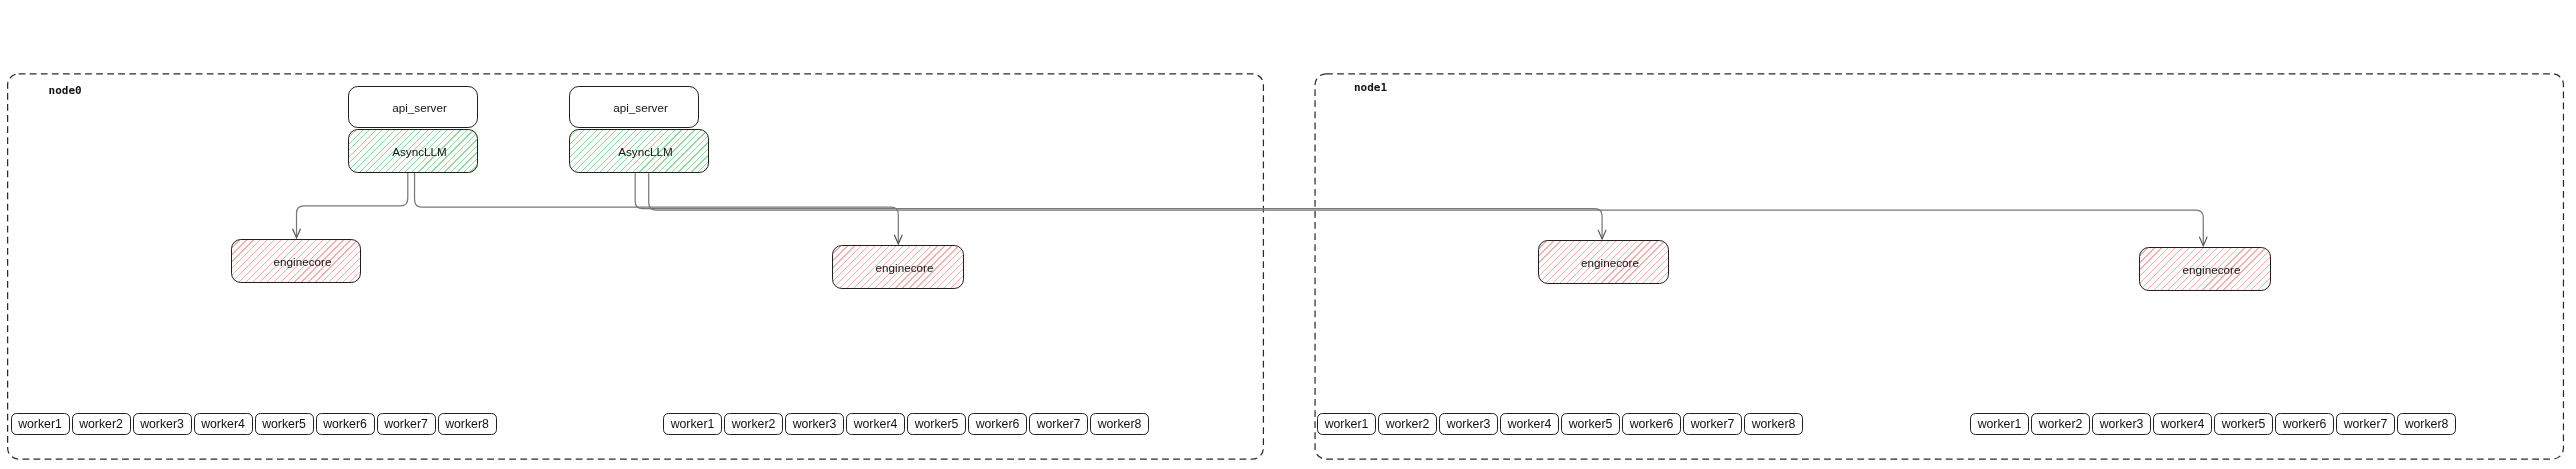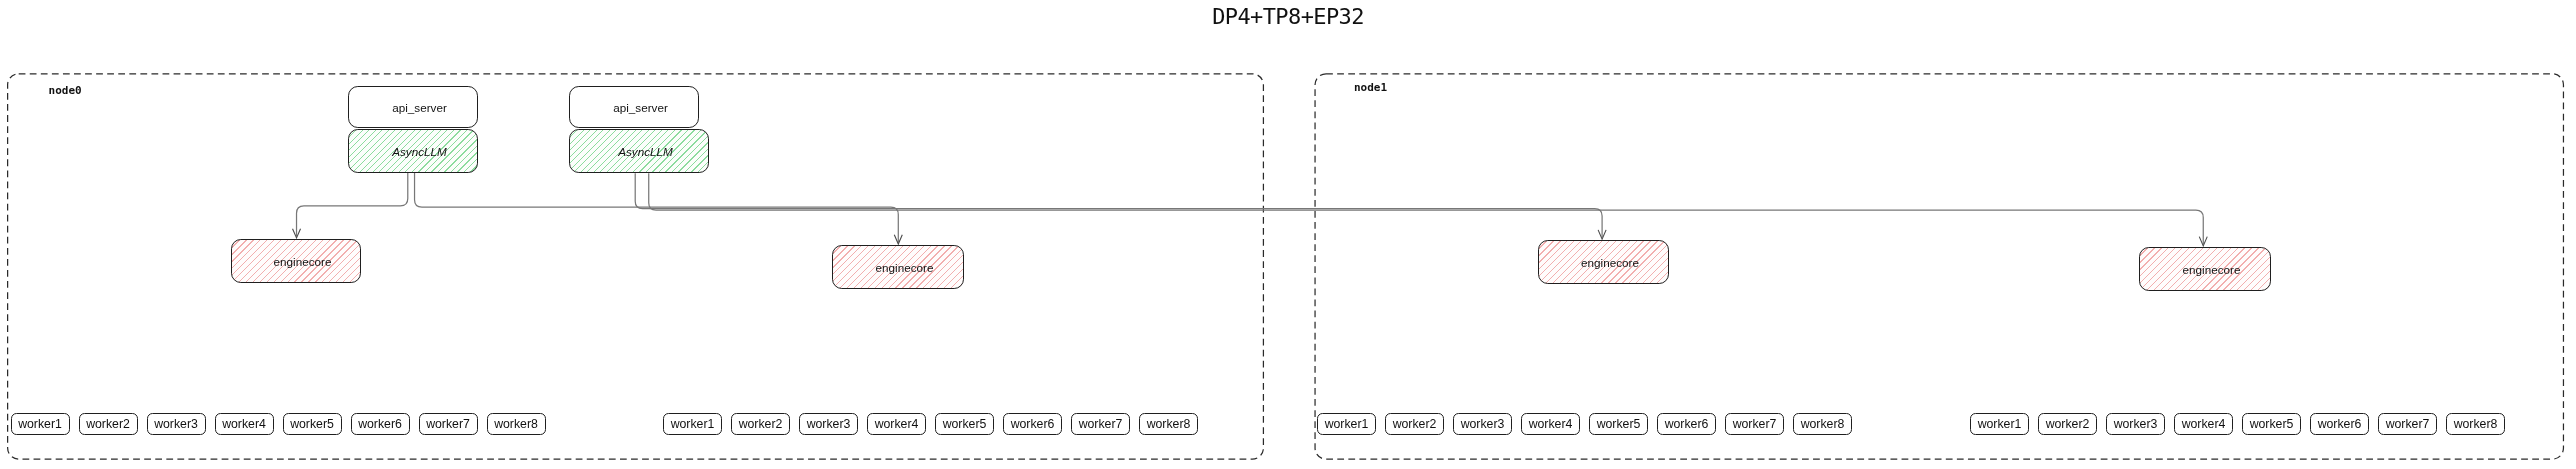--- a/index.html
+++ b/index.html
@@ -48,50 +48,48 @@
     font-size:11.7px;color:var(--text);
     background:#ffffff;
     z-index:2;
     padding-left:13px;
   }
   .hatch-green{
     background-color:#fbfefb;
     background-image:repeating-linear-gradient(135deg,
       var(--asyncllm_hatch) 0, var(--asyncllm_hatch) 1px,
       transparent 1px, transparent 4.6px);
-    font-style:italic;
   }
   .hatch-pink{
     background-color:#fffcfc;
     background-image:repeating-linear-gradient(135deg,
       var(--enginecore_hatch) 0, var(--enginecore_hatch) 0.9px,
       transparent 0.9px, transparent 4.9px);
   }
   .worker-group{
     position:absolute;top:413px;
-    display:flex;gap:9px;
+    display:flex;gap:2px;
     z-index:2;
   }
   .worker{
     box-sizing:border-box;
     width:59px;height:22px;
     border:1.5px solid var(--box_border);
     border-radius:5.5px;
     background:#ffffff;
     display:flex;align-items:center;justify-content:center;
     font-size:12.3px;color:var(--text);
     white-space:nowrap;
   }
 </style>
 </head>
 <body>
 
 <div class="canvas">
 
-  <div class="title">DP4+TP8+EP32</div>
 
   <svg class="overlay" viewBox="0 0 4188 763" xmlns="http://www.w3.org/2000/svg">
 
     <rect class="node-outline" x="11" y="120" width="2043" height="627" rx="18"></rect>
     <rect class="node-outline" x="2138" y="120" width="2031" height="627" rx="18"></rect>
 
     <path class="wire" d="M 662 281 L 662 323 Q 662 335 650 335 L 493 335 Q 481 335 481 347 L 481 384"></path>
     <path class="arrowhead" d="M 474.5 372 L 481 387 L 487.5 372"></path>
 
     <path class="wire" d="M 673 281 L 673 325 Q 673 337 685 337 L 1448 337 Q 1460 337 1460 349 L 1460 394"></path>

